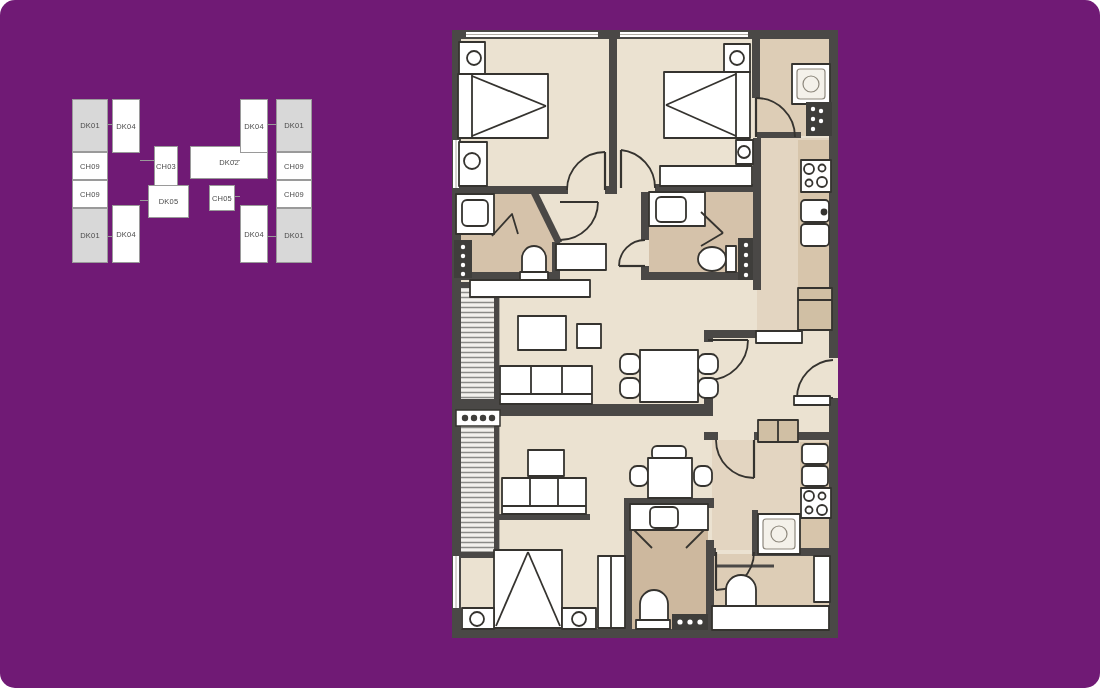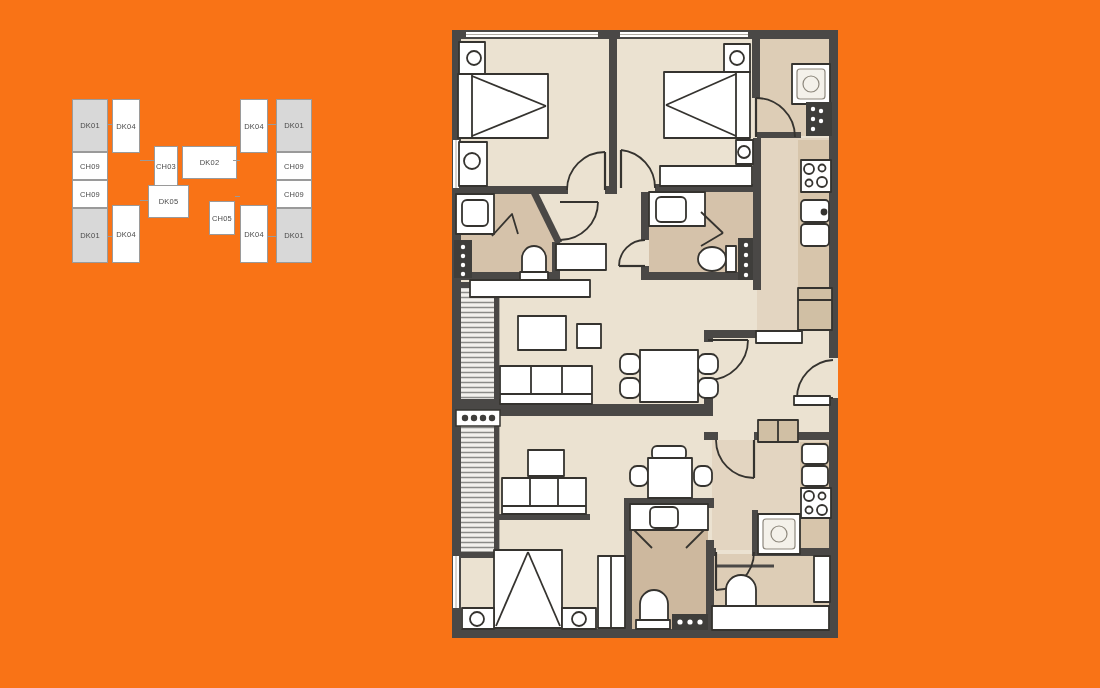--- a/index.html
+++ b/index.html
@@ -1,17 +1,17 @@
 <!DOCTYPE html>
 <html><head>
 <meta charset="utf-8">
 <style>
   html,body{margin:0;padding:0;background:#ffffff;}
-  #stage{position:relative;width:1100px;height:688px;background:#f97316;overflow:hidden;
-         font-family:"Liberation Sans", sans-serif;}
+  #stage{position:relative;width:1100px;height:688px;background:#701a75;overflow:hidden;
+         font-family:"Liberation Sans", sans-serif;border-radius:15px;}
   
   .kp-box{position:absolute;display:flex;align-items:center;justify-content:center;
           box-sizing:border-box;border:1px solid #9a9a9a;background:#ffffff;
           font-size:7.5px;color:#4a4a4a;letter-spacing:0.2px;}
   .kp-gray{background:#d8d8d8;}
   .kp-line{position:absolute;background:#9a9a9a;height:1px;}
   
   #plan-svg{position:absolute;left:0;top:0;}
 </style>
 </head>
@@ -20,23 +20,23 @@
 <div id="stage">
 
   <div>
     <div class="kp-box kp-gray" style="left:72px;top:99px;width:36px;height:53px">DK01</div>
     <div class="kp-box" style="left:112px;top:99px;width:28px;height:54px">DK04</div>
     <div class="kp-box" style="left:72px;top:152px;width:36px;height:28px">CH09</div>
     <div class="kp-box" style="left:72px;top:180px;width:36px;height:28px">CH09</div>
     <div class="kp-box kp-gray" style="left:72px;top:208px;width:36px;height:55px">DK01</div>
     <div class="kp-box" style="left:112px;top:205px;width:28px;height:58px">DK04</div>
     <div class="kp-box" style="left:154px;top:146px;width:24px;height:41px">CH03</div>
-    <div class="kp-box" style="left:182px;top:146px;width:55px;height:33px">DK02</div>
+    <div class="kp-box" style="left:190px;top:146px;width:78px;height:33px">DK02</div>
     <div class="kp-box" style="left:148px;top:185px;width:41px;height:33px">DK05</div>
-    <div class="kp-box" style="left:209px;top:201px;width:26px;height:34px">CH05</div>
+    <div class="kp-box" style="left:209px;top:185px;width:26px;height:26px">CH05</div>
     <div class="kp-box" style="left:240px;top:99px;width:28px;height:54px">DK04</div>
     <div class="kp-box kp-gray" style="left:276px;top:99px;width:36px;height:53px">DK01</div>
     <div class="kp-box" style="left:276px;top:152px;width:36px;height:28px">CH09</div>
     <div class="kp-box" style="left:276px;top:180px;width:36px;height:28px">CH09</div>
     <div class="kp-box" style="left:240px;top:205px;width:28px;height:58px">DK04</div>
     <div class="kp-box kp-gray" style="left:276px;top:208px;width:36px;height:55px">DK01</div>
 
     <div class="kp-line" style="left:108px;top:124px;width:4px"></div>
     <div class="kp-line" style="left:268px;top:124px;width:8px"></div>
     <div class="kp-line" style="left:108px;top:236px;width:4px"></div>

